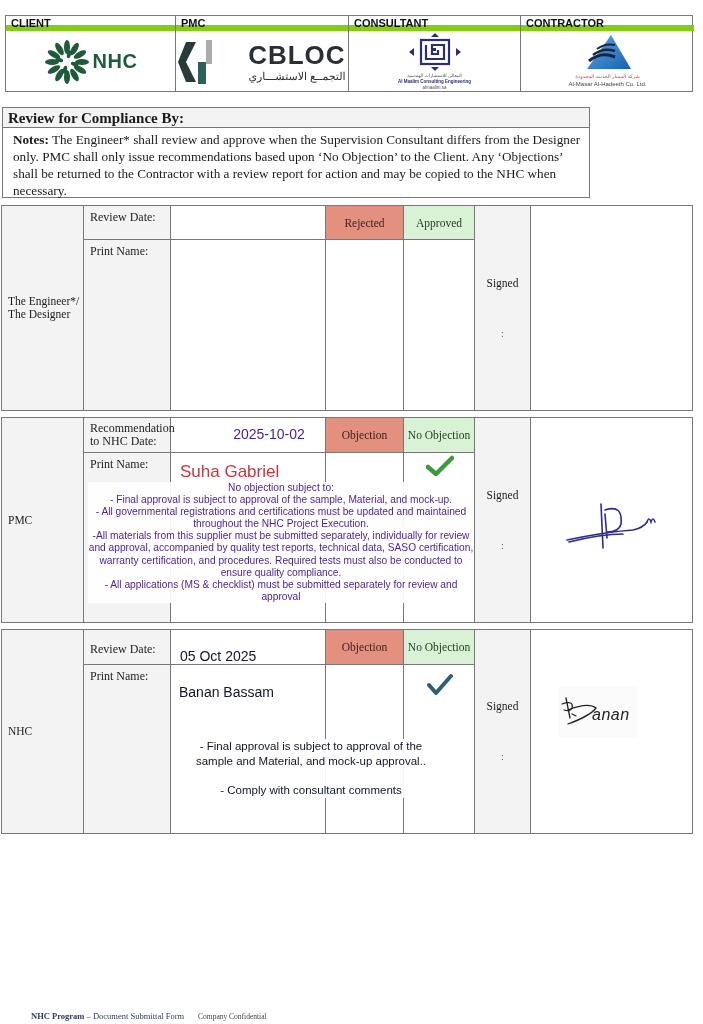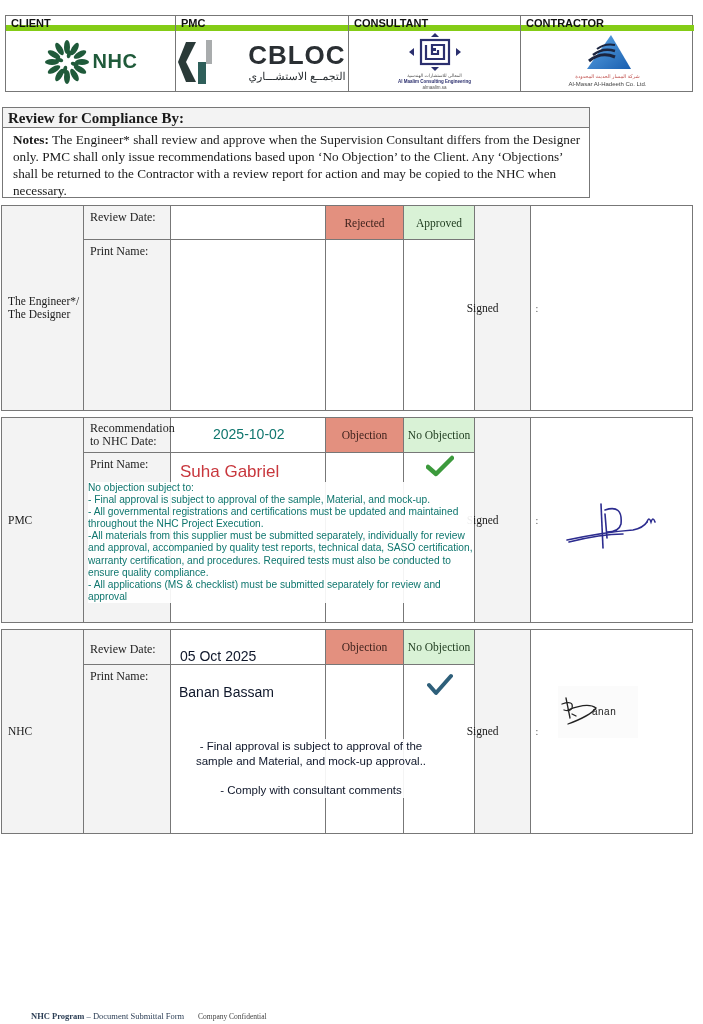--- a/index.html
+++ b/index.html
@@ -23,25 +23,25 @@
   .review-notes b { font-weight: bold; }
 
   
   .sec { position: absolute; left: 1px; width: 692px; border: 1px solid #777; }
   .cell { position: absolute; border-right: 1px solid #777; }
   .gray { background: #f3f3f3; }
   .lbl { font-size: 12px; line-height: 13px; padding: 5px 0 0 6px; color: #222; }
   .rej { background: #e3907f; font-size: 11.5px; text-align: center; color: #3a1f1a; display: flex; align-items: center; justify-content: center; }
   .apr { background: #d9f2d6; font-size: 11.5px; text-align: center; color: #1d3a1d; display: flex; align-items: center; justify-content: center; }
   .role { font-size: 11.5px; line-height: 13px; padding-left: 6px; display: flex; align-items: center; }
-  .signed { font-size: 11.5px; text-align: center; display: flex; flex-direction: row; align-items: center; justify-content: center; line-height: 13px; gap: 37px; }
+  .signed { font-size: 11.5px; text-align: center; display: flex; flex-direction: column; align-items: center; justify-content: center; line-height: 13px; gap: 37px; }
   .signed .colon { font-size: 10px; color: #555; }
 
   .sans { font-family: "Liberation Sans", sans-serif; }
-  .red { color: #0f766e; }
+  .red { color: #4c1d95; text-align: center; }
   .redd { color: #c8373d; }
   .blue { color: #0f172a; }
 
   .footer { position: absolute; left: 31px; top: 1011px; font-family: Liberation Serif, serif; font-size: 8.5px; color: #2c3e55; }
   .footer b { font-weight: bold; }
   .footer .conf { margin-left: 14px; font-size: 7.5px; color: #444; }
 </style>
 </head>
 <body>
 
@@ -238,21 +238,21 @@
   <div class="cell" style="left:529px;top:0;width:162px;height:100%;border-right:none;">
     <div class="abs" style="left:27px;top:56px;width:80px;height:52px;background:#fbfbfb;">
       <svg class="abs" style="left:2px;top:10px;" width="40" height="32" viewBox="0 0 40 32">
         <g stroke="#222" stroke-width="1.3" fill="none" stroke-linecap="round">
           <path d="M6 2 L10 22"></path>
           <path d="M2 8 Q14 4 12 12 Q10 16 4 14"></path>
           <path d="M8 14 Q28 6 36 12 Q30 20 8 28"></path>
           <path d="M12 18 L16 20"></path>
         </g>
       </svg>
-      <span class="abs sans" style="left:34px;top:20px;font-size:10px;color:#222;letter-spacing:0.5px;">anan</span>
+      <span class="abs sans" style="left:34px;top:20px;font-size:16px;font-style:italic;color:#222;letter-spacing:0.5px;">anan</span>
     </div>
   </div>
 
   <div class="abs sans blue" style="left:177px;top:54px;font-size:14px;">Banan Bassam</div>
   <div class="abs sans blue" style="left:178px;top:109px;width:262px;font-size:11.5px;line-height:15px;text-align:center;background:rgba(255,255,255,0.92);">
     <div>- Final approval is subject to approval of the sample and Material, and mock-up approval..</div>
     <div style="height:14px;"></div>
     <div>- Comply with consultant comments</div>
   </div>
 </div>

